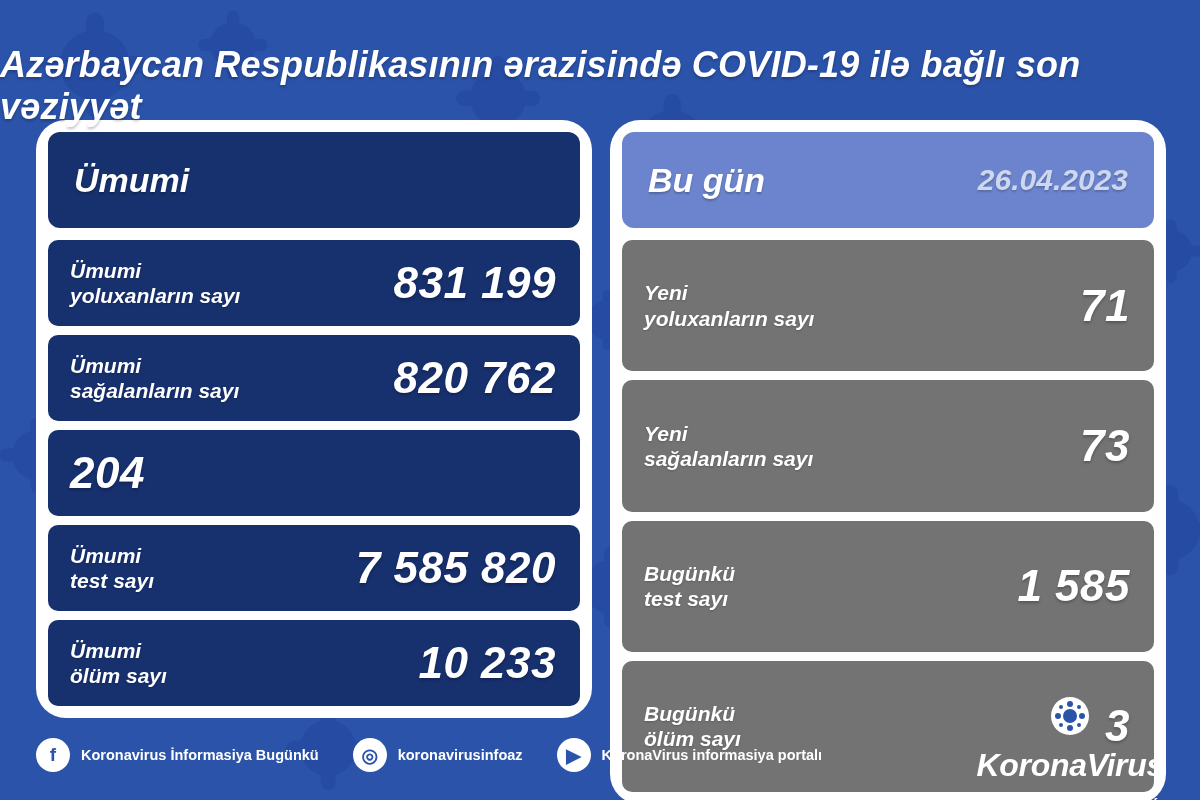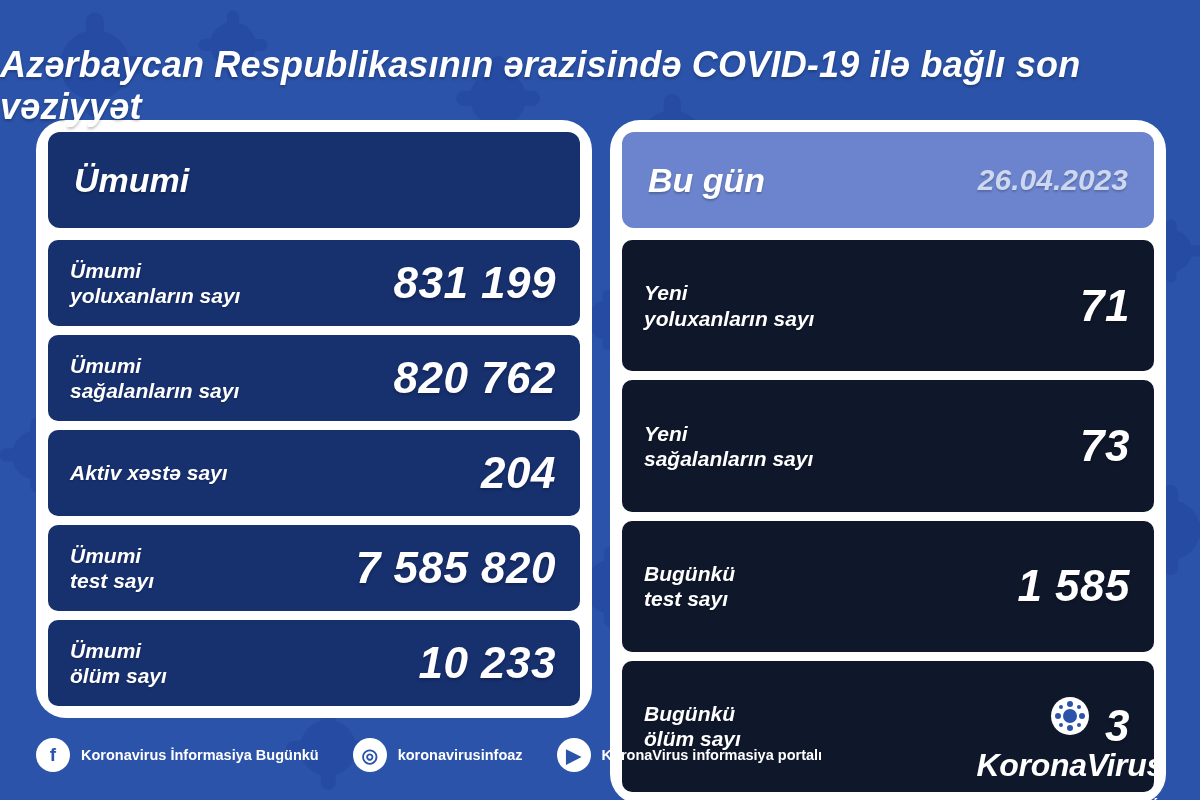--- a/index.html
+++ b/index.html
@@ -105,21 +105,21 @@
   .row {
     flex: 1;
     border-radius: 10px;
     display: flex;
     align-items: center;
     justify-content: space-between;
     padding: 0 24px 0 22px;
     color: #ffffff;
   }
   #panel-total .row { background: #17306e; }
-  #panel-today .row { background: #0f172a; justify-content: space-between; }
+  #panel-today .row { background: #737373; justify-content: space-between; }
 
   .row-label {
     font-size: 21px;
     font-weight: bold;
     font-style: italic;
     line-height: 1.2;
     white-space: pre-line;
     text-shadow: 0 1px 2px rgba(0,0,0,.2);
   }
   .row-value {
@@ -236,21 +236,20 @@
         <div class="row-label">Ümumi
 yoluxanların sayı</div>
         <div class="row-value">831 199</div>
       </div>
       <div class="row">
         <div class="row-label">Ümumi
 sağalanların sayı</div>
         <div class="row-value">820 762</div>
       </div>
       <div class="row">
-        <div class="row-label">Aktiv xəstə sayı</div>
         <div class="row-value">204</div>
       </div>
       <div class="row">
         <div class="row-label">Ümumi
 test sayı</div>
         <div class="row-value">7 585 820</div>
       </div>
       <div class="row">
         <div class="row-label">Ümumi
 ölüm sayı</div>

